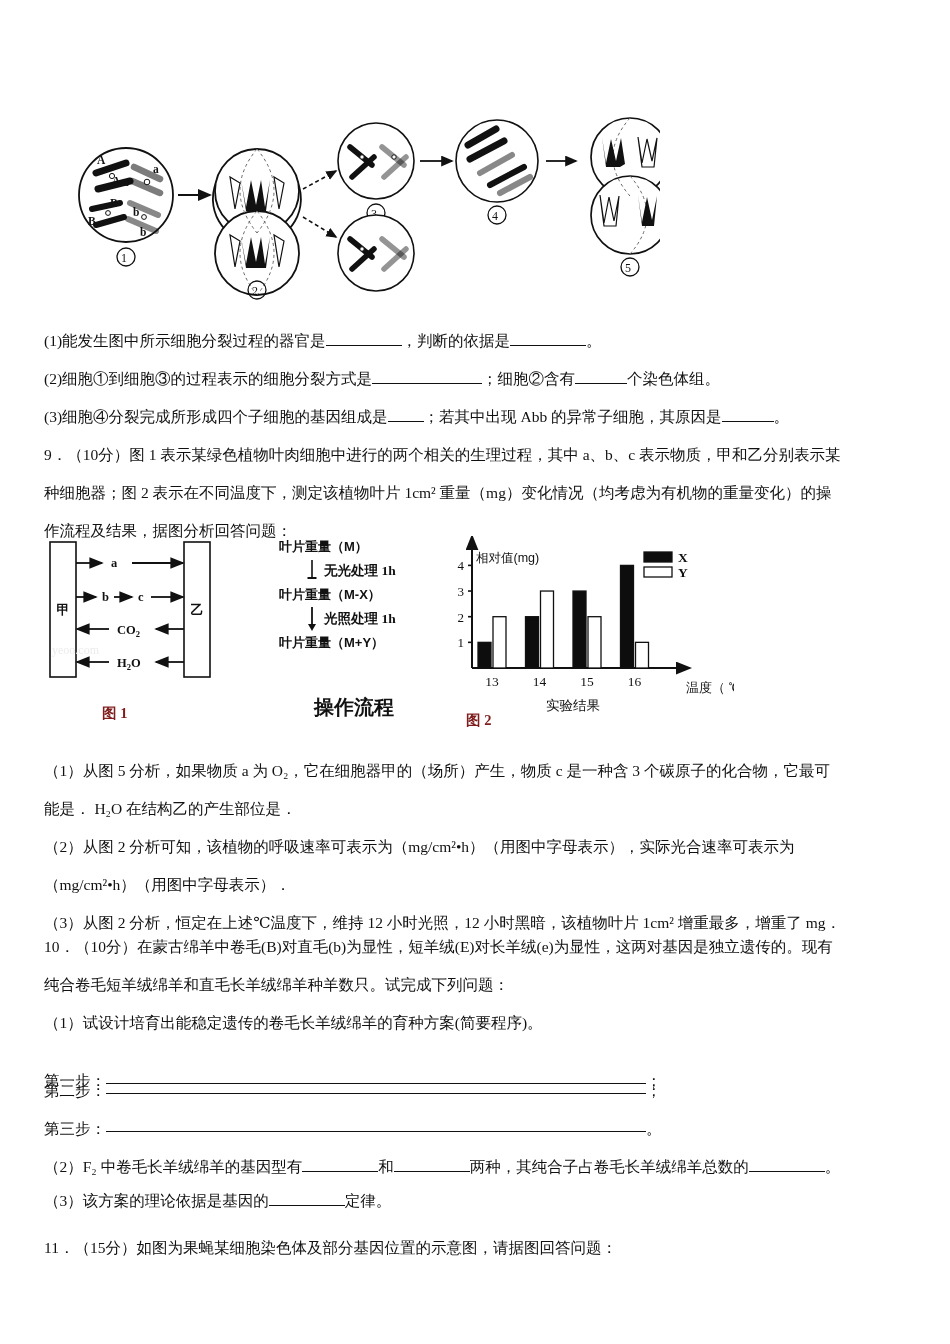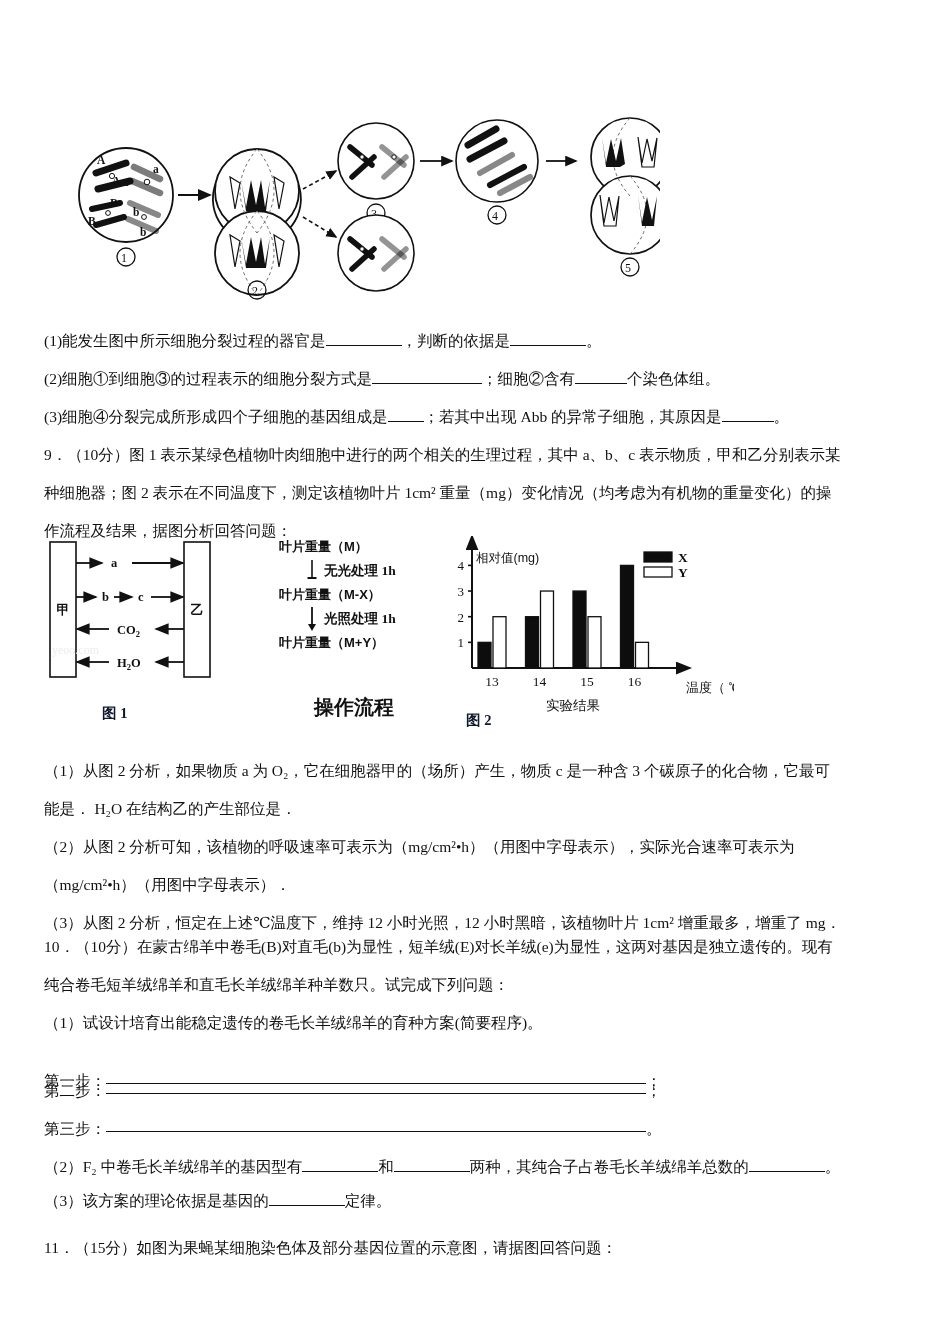--- a/index.html
+++ b/index.html
@@ -65,21 +65,21 @@
   }
   .fig2 {
     position: absolute;
     left: 390px; top: 0px;
     width: 300px; height: 200px;
   }
   .fig-caption {
     position: absolute;
     font-size: 14.5px;
     font-weight: bold;
-    color: #0f172a;
+    color: #7f1d1d;
   }
   .flow-line {
     font-size: 13px;
     font-weight: bold;
     white-space: nowrap;
     font-family: "Liberation Sans", sans-serif;
   }
   .flow-wrap { position: absolute; left: 20px; top: 2px; }
   .flow-step { margin: 0 0 2px 0; }
   .flow-arrowrow {
@@ -377,21 +377,21 @@
             <text x="244" y="26" font-family="Liberation Serif, serif" font-size="13.5" font-weight="bold" fill="#111">X</text>
             <rect x="210" y="31" width="28" height="10" fill="#ffffff" stroke="#111" stroke-width="1.3"></rect>
             <text x="244" y="41" font-family="Liberation Serif, serif" font-size="13.5" font-weight="bold" fill="#111">Y</text>
           </g>
       </svg>
       <div class="fig-caption" style="left:0px; top:175px;margin-left:32px;">图 2</div>
     </div>
   </div>
 
   <div class="para bold" style="top:752px; line-height:38px;">
-    <div>（1）从图 2 分析，如果物质 a 为 O₂，它在细胞器甲的（场所）产生，物质 c 是一种含 3 个碳原子的化合物，它最可</div>
+    <div>（1）从图 5 分析，如果物质 a 为 O₂，它在细胞器甲的（场所）产生，物质 c 是一种含 3 个碳原子的化合物，它最可</div>
     <div>能是． H₂O 在结构乙的产生部位是．</div>
     <div>（2）从图 2 分析可知，该植物的呼吸速率可表示为（mg/cm²•h）（用图中字母表示），实际光合速率可表示为</div>
     <div>（mg/cm²•h）（用图中字母表示）．</div>
     <div>（3）从图 2 分析，恒定在上述℃温度下，维持 12 小时光照，12 小时黑暗，该植物叶片 1cm² 增重最多，增重了 mg．</div>
   </div>
 
   <div class="para" style="top:928px; line-height:38px;">
     <div><span>10．</span><span>（10分）</span><span class="bold">在蒙古绵羊中卷毛(B)对直毛(b)为显性，短羊绒(E)对长羊绒(e)为显性，这两对基因是独立遗传的。现有</span></div>
     <div class="bold">纯合卷毛短羊绒绵羊和直毛长羊绒绵羊种羊数只。试完成下列问题：</div>
     <div class="bold">（1）试设计培育出能稳定遗传的卷毛长羊绒绵羊的育种方案(简要程序)。</div>

